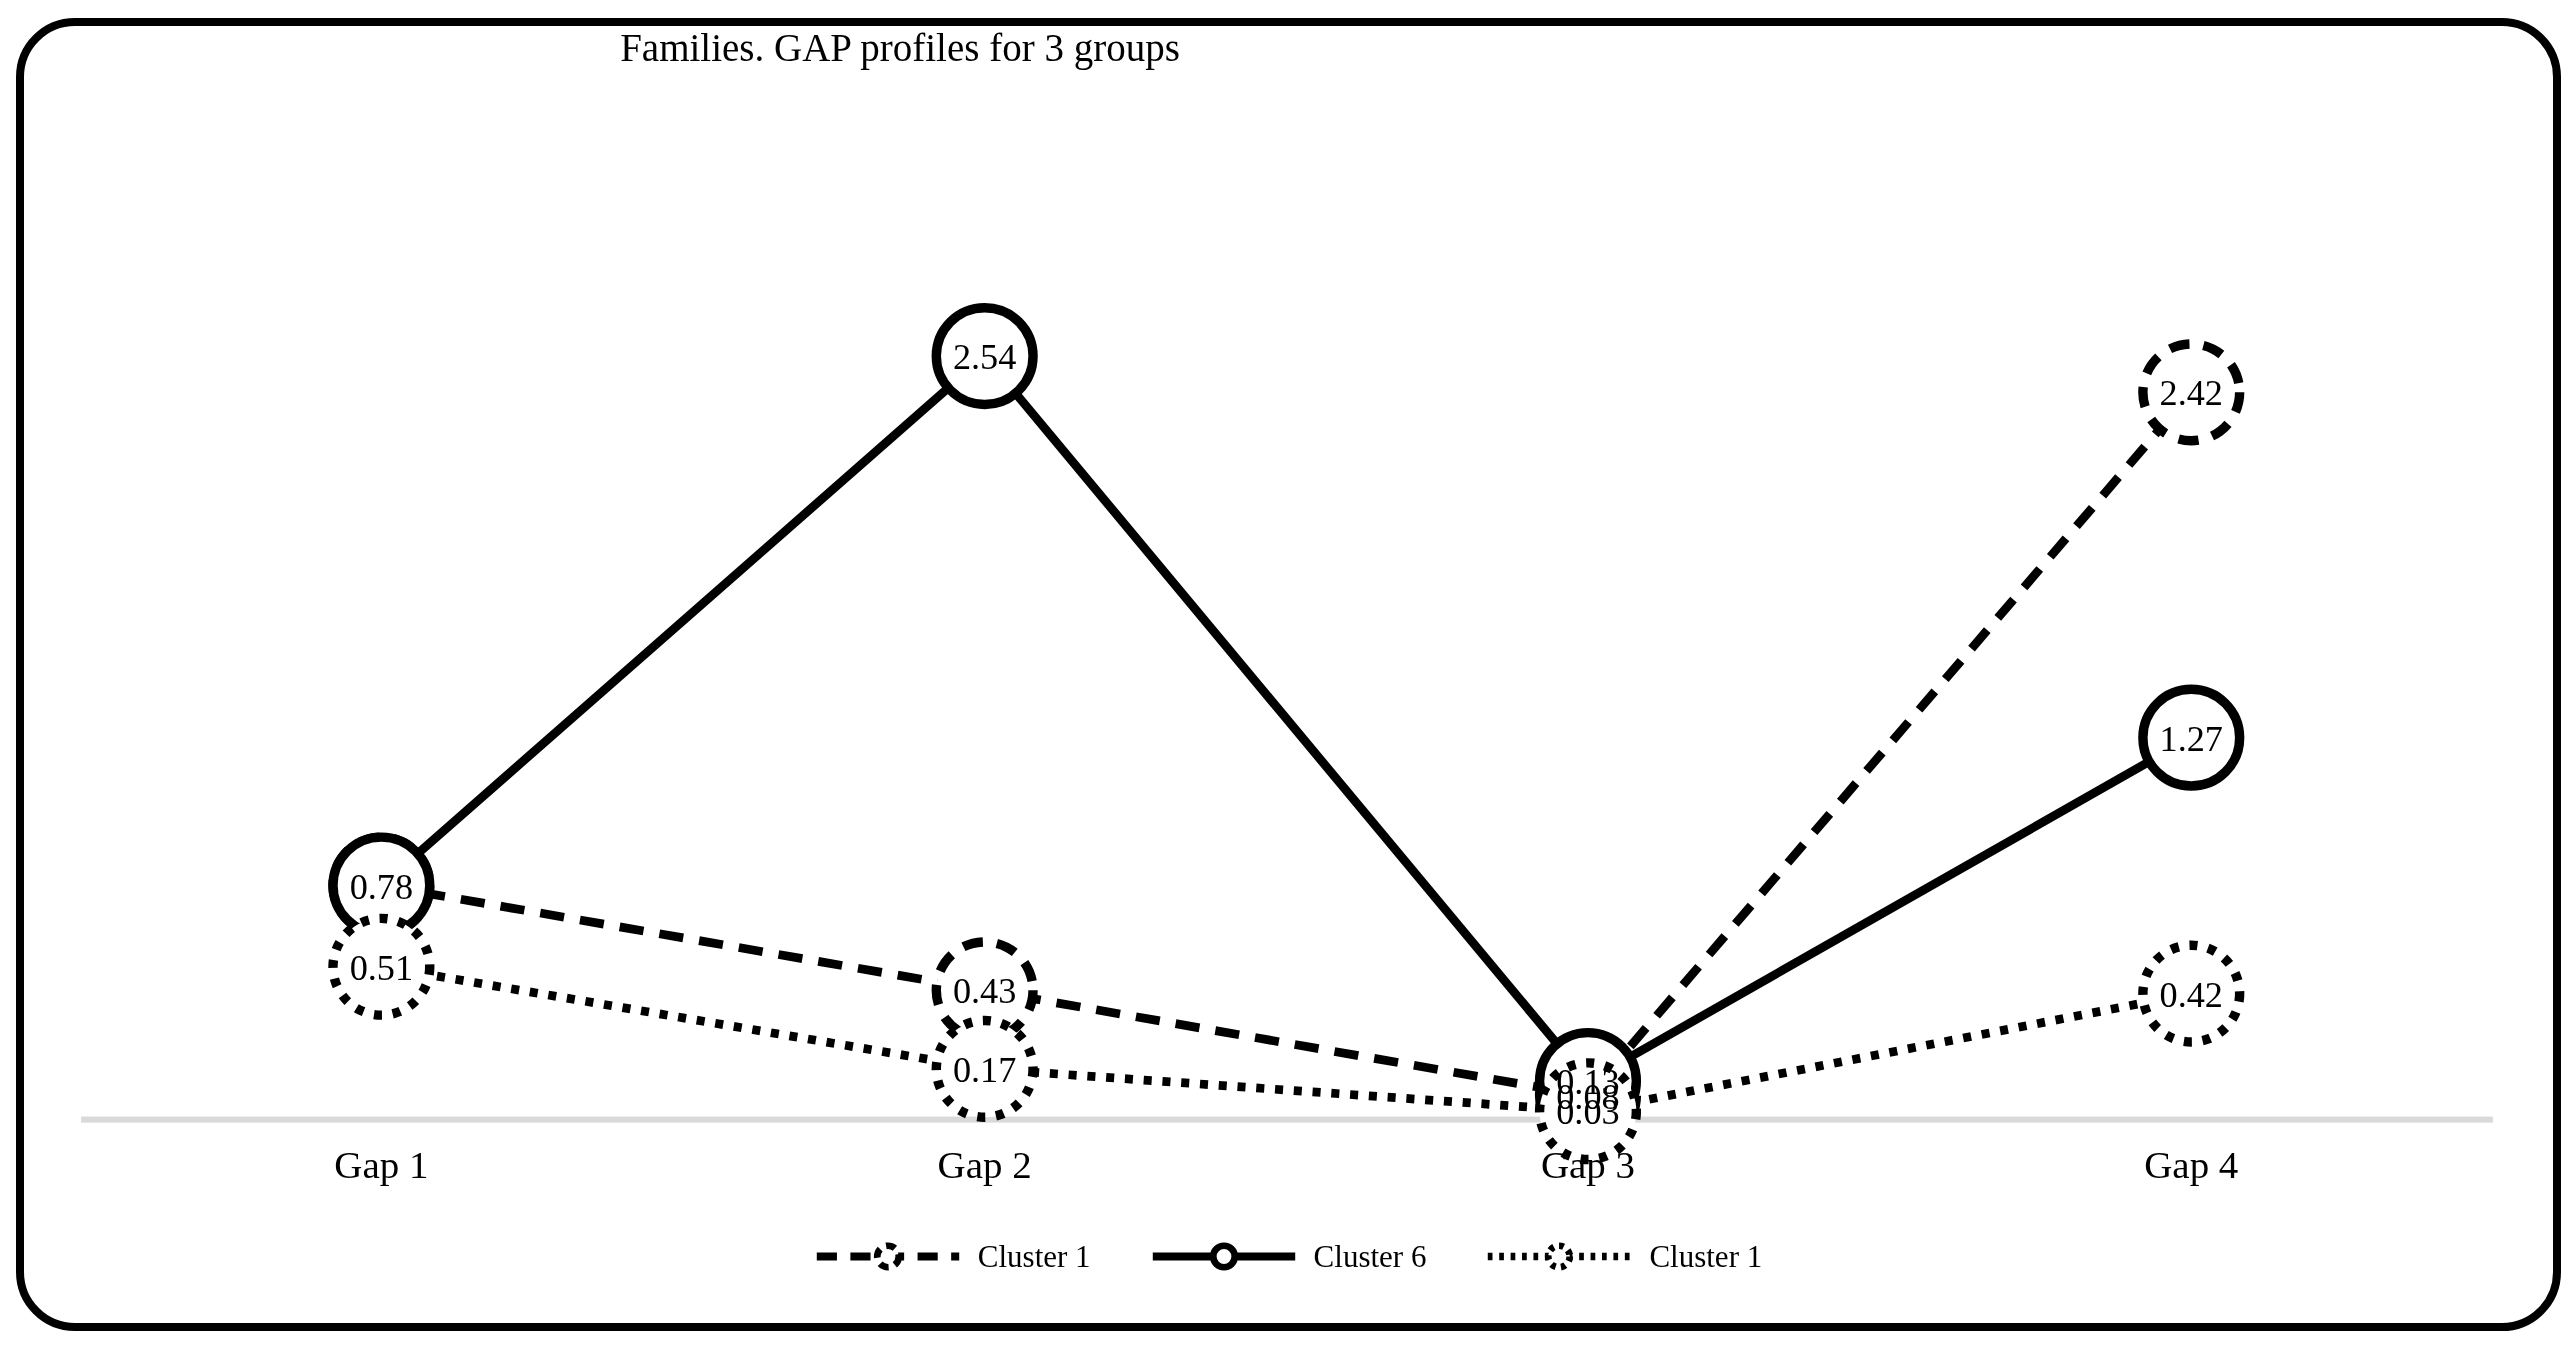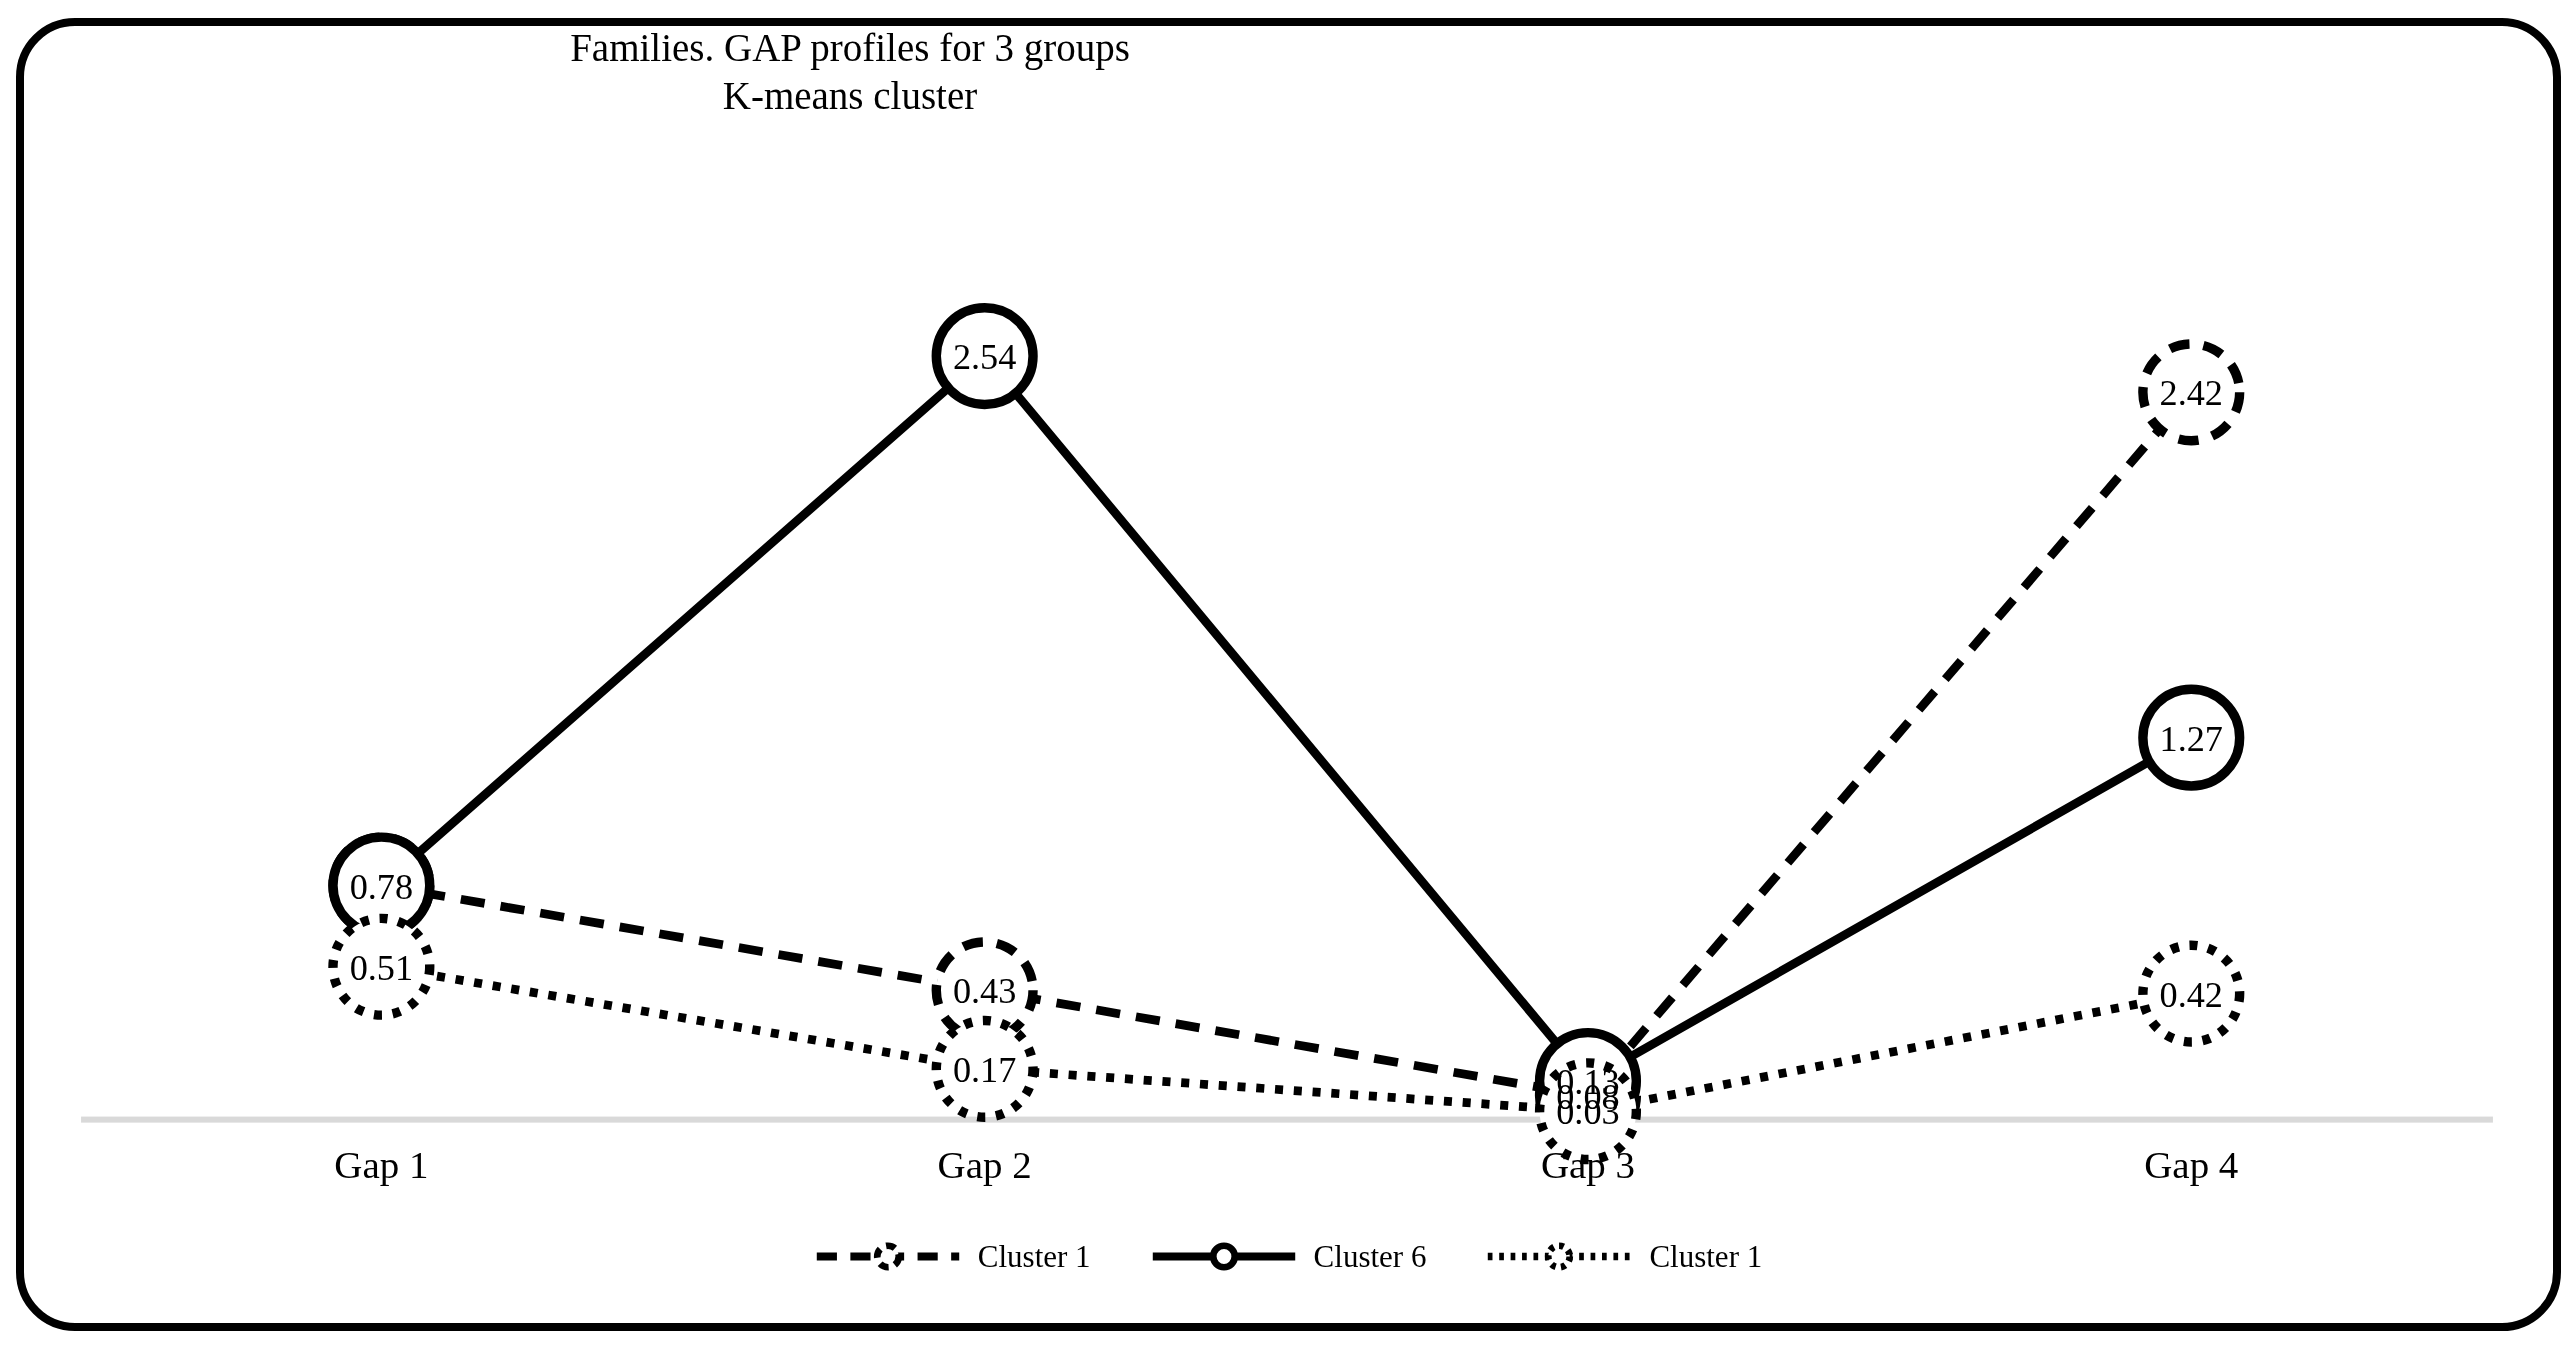--- a/index.html
+++ b/index.html
@@ -2,21 +2,21 @@
 <html style="font-size:10.8px"><head>
 <meta charset="utf-8">
 <style>
   html,body{margin:0;padding:0;background:#fff;}
   body{width:2576px;height:1345px;position:relative;overflow:hidden;
        font-family:"Liberation Serif", serif;color:#000;}
 
   .card{position:absolute;left:15.5px;top:18px;width:2545px;height:1313px;
         border:8px solid #000;border-radius:59px;box-sizing:border-box;background:transparent;}
 
-  .chart-title{position:absolute;left:514px;top:24px;width:672px;
+  .chart-title{position:absolute;left:564px;top:24px;width:672px;
                text-align:center;font-size:39px;line-height:48px;}
 
   #chart-svg{position:absolute;left:0;top:0;}
   .pt-label{font-family:"Liberation Serif", serif;font-size:54px;fill:#000;}
   .axis-label{font-family:"Liberation Serif", serif;font-size:58px;fill:#000;}
 
   .legend{position:absolute;left:0;top:1235px;width:100%;
           display:flex;justify-content:center;align-items:flex-start;gap:59px;}
   .legend-item{display:flex;align-items:center;gap:16px;}
   .legend-label{font-size:31px;}
@@ -27,21 +27,20 @@
   .legend-marker.dotted line{stroke-width:11;stroke-dasharray:7 10;}
   .legend-marker.dotted circle{stroke-dasharray:7 8;}
 </style>
 </head>
 <body>
 
 <div class="card"></div>
 
 <div class="chart-title">
   <div>Families. GAP profiles for 3 groups</div>
-  <div>K-means cluster</div>
 </div>
 
 <svg id="chart-svg" width="2576" height="1345" viewBox="0 0 3833 2002">
   <rect x="120" y="1662" width="3590" height="9" fill="#d9d9d9"></rect>
 <polyline points="567,1318 1465,1474 2363,1631 3261,584" fill="none" stroke="#000" stroke-width="13" stroke-dasharray="36 24"></polyline>
     <circle cx="567" cy="1318" r="72" fill="#fff" stroke="#000" stroke-width="14" stroke-dasharray="30 21"></circle>
     <circle cx="1465" cy="1474" r="72" fill="#fff" stroke="#000" stroke-width="14" stroke-dasharray="30 21"></circle>
     <circle cx="2363" cy="1631" r="72" fill="#fff" stroke="#000" stroke-width="14" stroke-dasharray="30 21"></circle>
     <circle cx="3261" cy="584" r="72" fill="#fff" stroke="#000" stroke-width="14" stroke-dasharray="30 21"></circle>
     <polyline points="567,1318 1465,530 2363,1609 3261,1098" fill="none" stroke="#000" stroke-width="13"></polyline>

